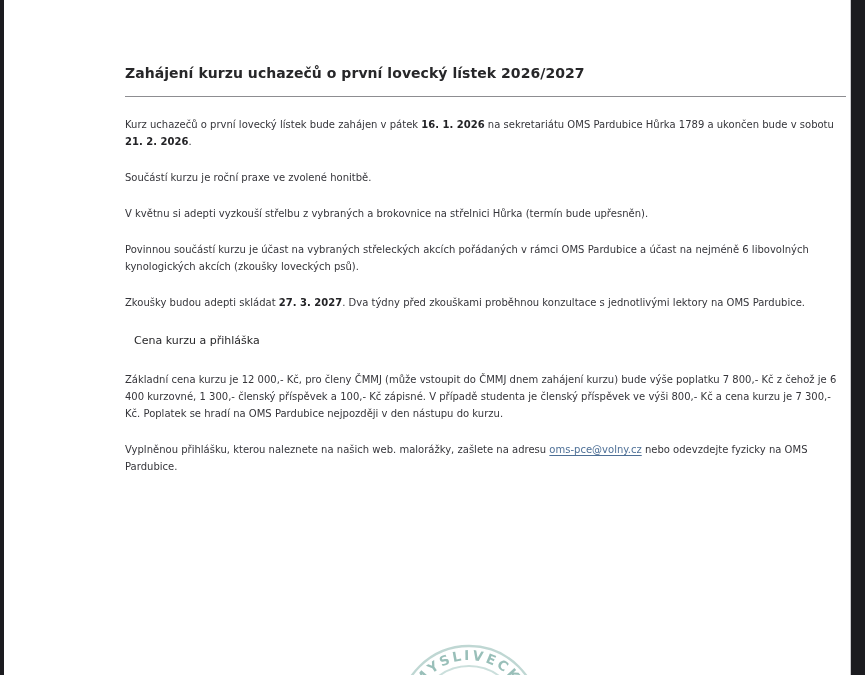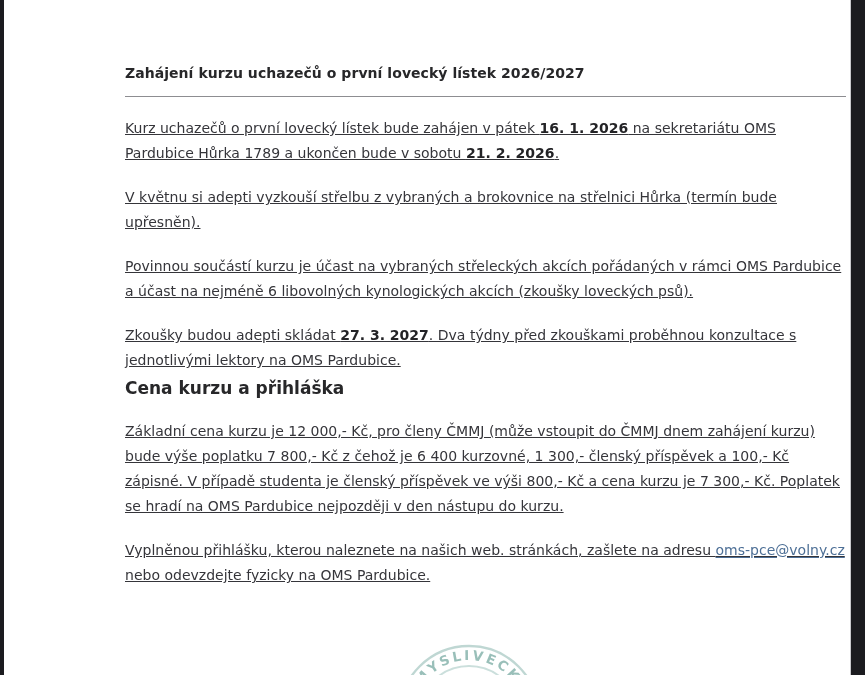--- a/index.html
+++ b/index.html
@@ -90,37 +90,36 @@
 
   .body-block {
     position: absolute;
     top: 116px;
     left: 121px;
     width: 724px;
   }
 
   p.para {
     margin: 0 0 19px 0;
-    font-size: 14px;
-    line-height: 25px;
+    font-size: 10px;
+    line-height: 17px;
     color: #35353a;
     letter-spacing: 0.01px;
-    text-decoration: underline;
   }
   p.para:last-child { margin-bottom: 0; }
 
   p.sub-head {
-    margin: 0 0 18px 0;
-    font-size: 17px;
+    margin: 0 0 18px 9px;
+    font-size: 11px;
     line-height: 25px;
-    font-weight: bold;
+    font-weight: normal;
     color: #272729;
   }
 
-  p.tight { margin-bottom: 3px; }
+  p.tight { margin-bottom: 17px; }
 
   .b { font-weight: bold; color: #232326; }
 
   .maillink {
     color: #4d6f96;
     text-decoration: underline;
     text-underline-offset: 2px;
   }
 
   
@@ -148,32 +147,33 @@
 
       <h1 class="doc-title">Zahájení kurzu uchazečů o první lovecký lístek 2026/2027</h1>
 
       <div class="rule"></div>
 
       <div class="body-block">
 
         <p class="para"><span>Kurz uchazečů o první lovecký lístek bude zahájen v pátek </span><span class="b">16. 1. 2026</span><span> na sekretariátu OMS Pardubice Hůrka 1789 a ukončen bude v sobotu </span><span class="b">21. 2. 2026</span><span>.</span></p>
 
 
+        <p class="para">Součástí kurzu je roční praxe ve zvolené honitbě.</p>
 
         <p class="para">V květnu si adepti vyzkouší střelbu z vybraných a brokovnice na střelnici Hůrka (termín bude upřesněn).</p>
 
         <p class="para">Povinnou součástí kurzu je účast na vybraných střeleckých akcích pořádaných v rámci OMS Pardubice a účast na nejméně 6 libovolných kynologických akcích (zkoušky loveckých psů).</p>
 
         <p class="para tight"><span>Zkoušky budou adepti skládat </span><span class="b">27. 3. 2027</span><span>. Dva týdny před zkouškami proběhnou konzultace s jednotlivými lektory na OMS Pardubice.</span></p>
 
         <p class="sub-head">Cena kurzu a přihláška</p>
 
         <p class="para">Základní cena kurzu je 12 000,- Kč, pro členy ČMMJ (může vstoupit do ČMMJ dnem zahájení kurzu) bude výše poplatku 7 800,- Kč z čehož je 6 400 kurzovné, 1 300,- členský příspěvek a 100,- Kč zápisné. V případě studenta je členský příspěvek ve výši 800,- Kč a cena kurzu je 7 300,- Kč. Poplatek se hradí na OMS Pardubice nejpozději v den nástupu do kurzu.</p>
 
-        <p class="para"><span>Vyplněnou přihlášku, kterou naleznete na našich web. stránkách, zašlete na adresu </span><a class="maillink" href="#">oms-pce@volny.cz</a><span> nebo odevzdejte fyzicky na OMS Pardubice.</span></p>
+        <p class="para"><span>Vyplněnou přihlášku, kterou naleznete na našich web. malorážky, zašlete na adresu </span><a class="maillink" href="#">oms-pce@volny.cz</a><span> nebo odevzdejte fyzicky na OMS Pardubice.</span></p>
 
       </div>
     </div>
 
     <div class="stamp">
       <svg viewBox="0 0 160 160" xmlns="http://www.w3.org/2000/svg" aria-hidden="true">
         <defs>
           <path id="stamparc" d="M 24,80 A 56,56 0 0 1 136,80" fill="none"></path>
         </defs>
         <circle cx="80" cy="80" r="70" fill="none" stroke="#a9cac4" stroke-width="2.4" opacity="0.75"></circle>

